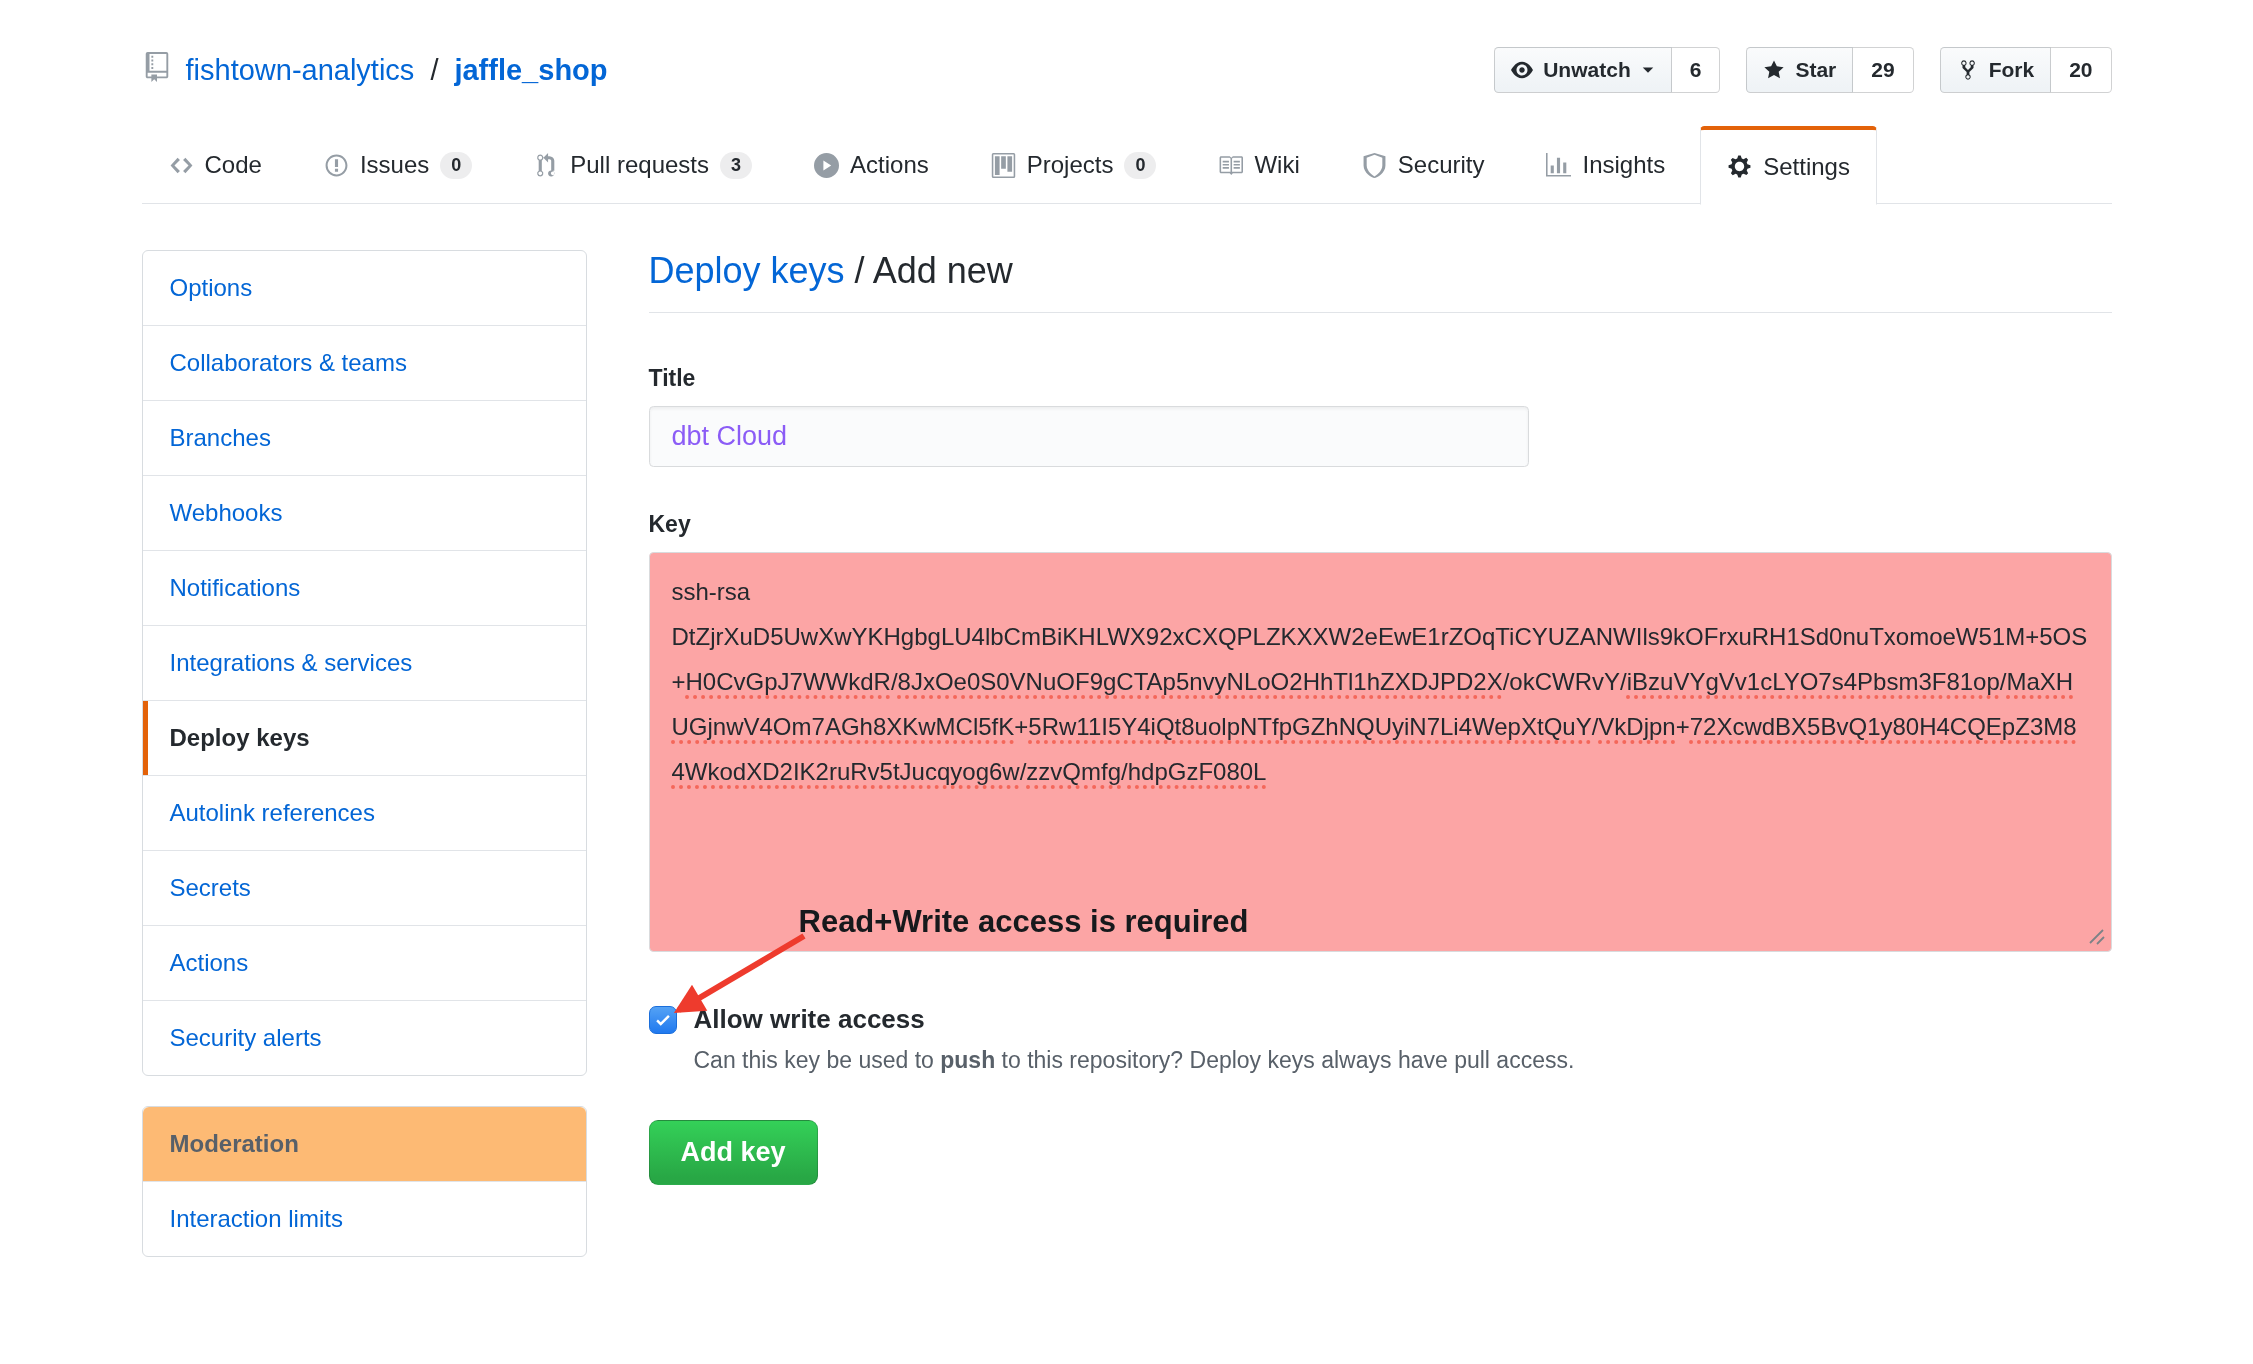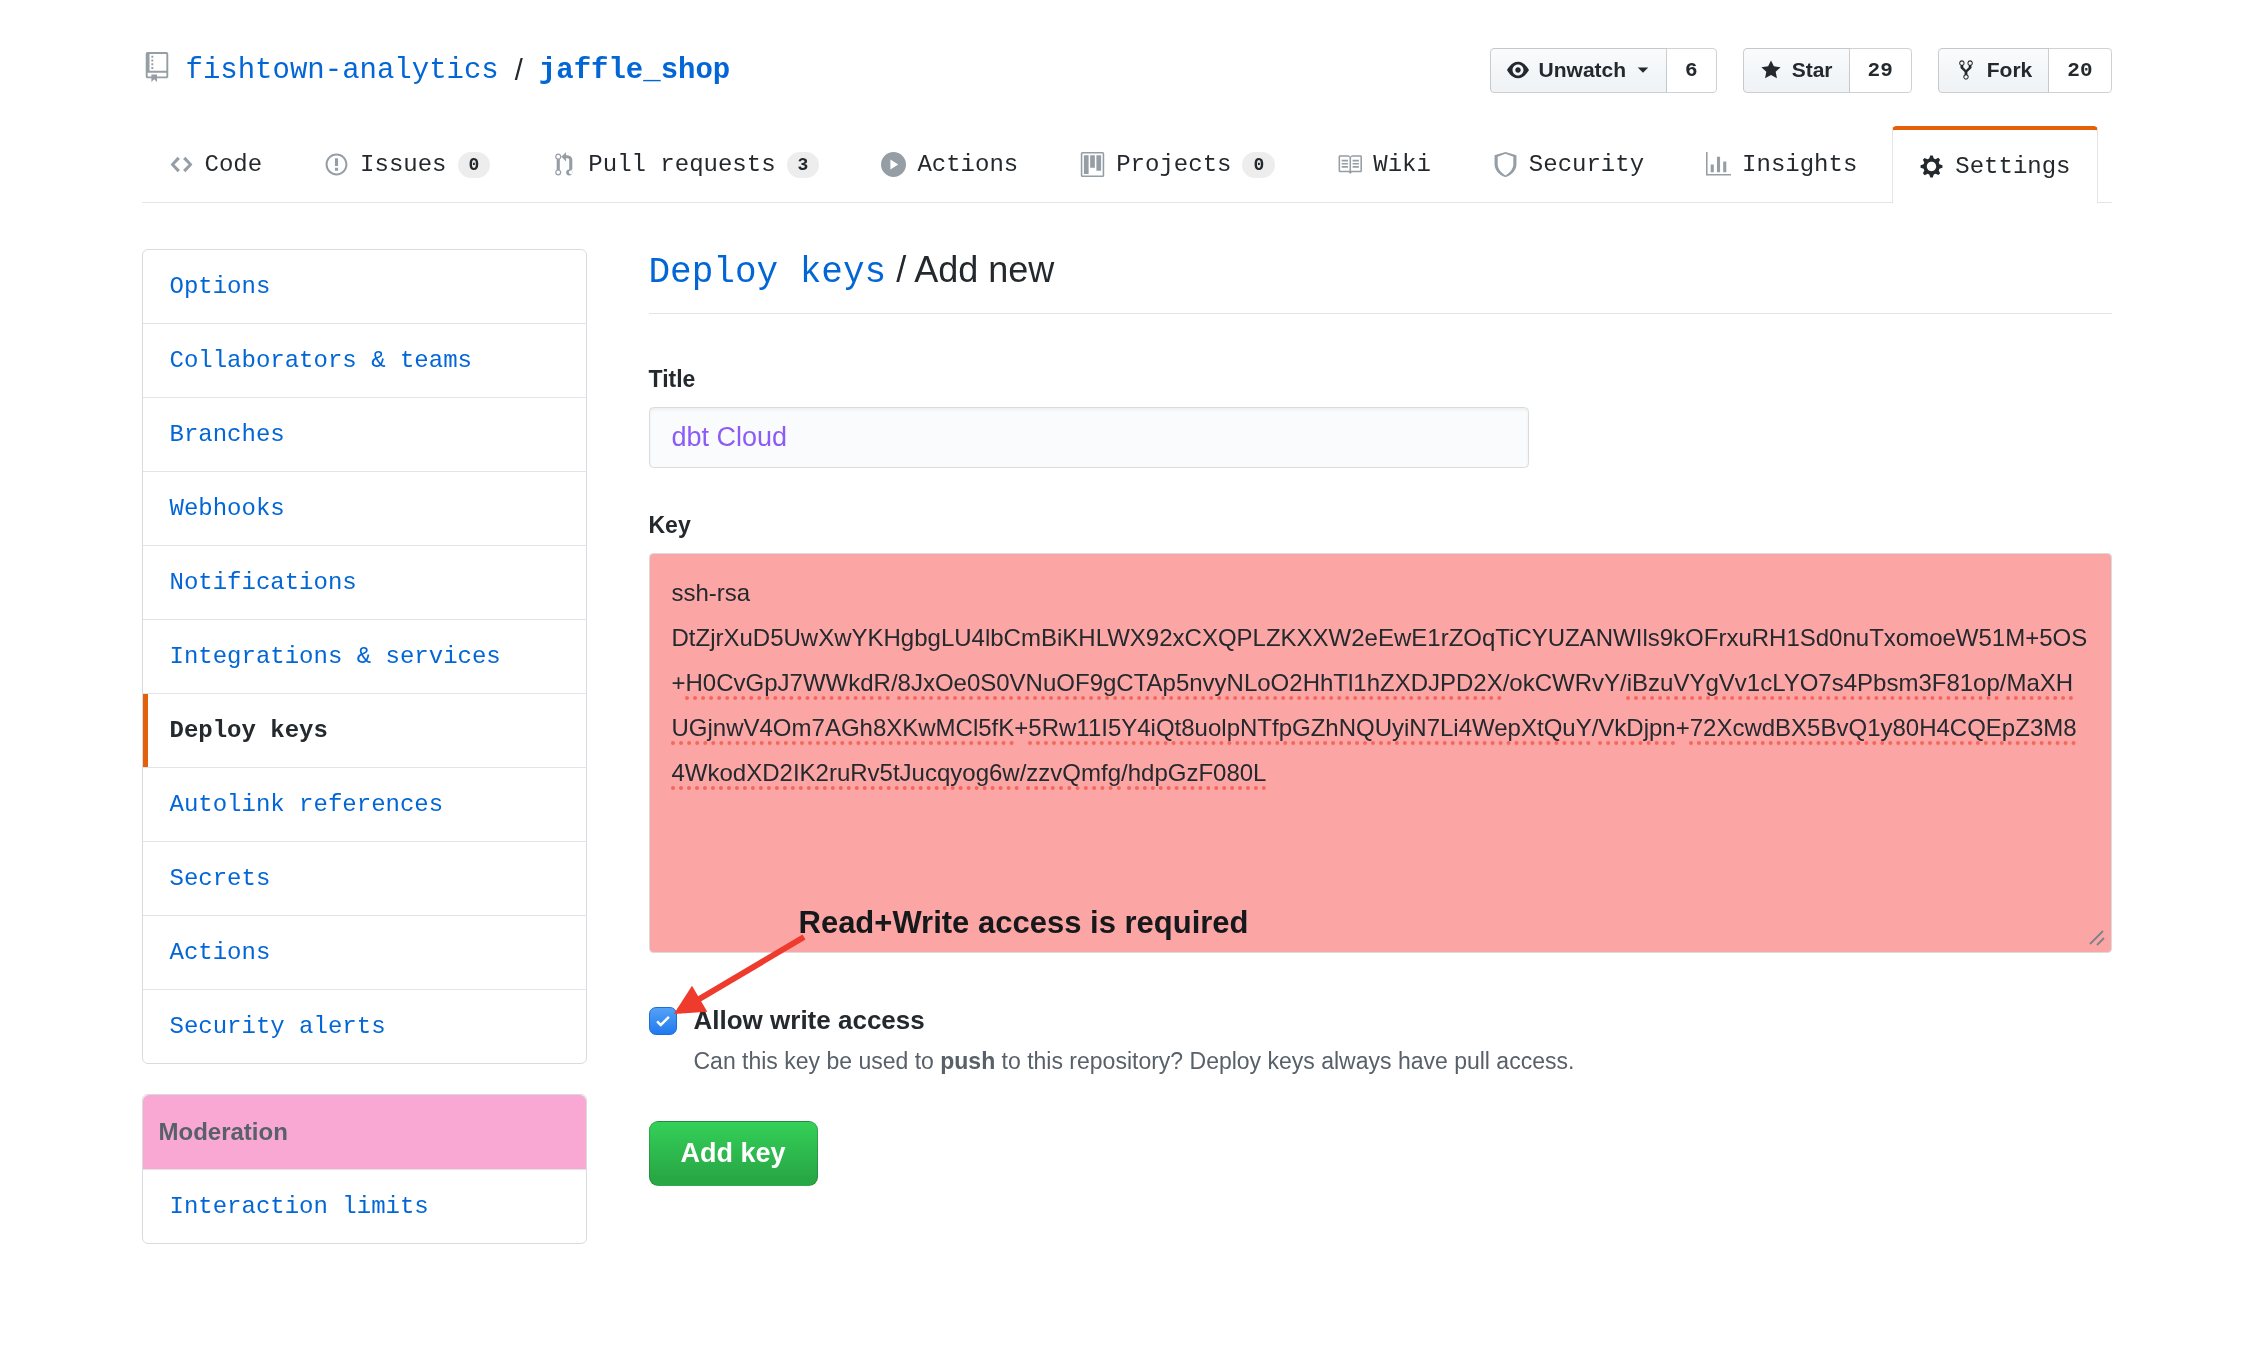--- a/index.html
+++ b/index.html
@@ -3,21 +3,21 @@
 <meta charset="utf-8">
 <style>
   * { box-sizing: border-box; }
   html,body { margin:0; padding:0; background:#fff; }
   body {
     width:2253px; min-height:1364px;
     font-family:"Liberation Sans","DejaVu Sans",sans-serif;
     color:#24292e;
     -webkit-font-smoothing:antialiased;
   }
-  a { text-decoration:none; cursor:pointer;font-family:Liberation Mono, monospace; }
+  a { text-decoration:none; cursor:pointer; }
   .page { width:1970px; margin:0 auto; }
 
   
   .repo-header { display:flex; align-items:center; padding-top:34px; height:106px; }
   .repo-title { display:flex; align-items:center; gap:14px; font-size:29px; }
   .repo-title .icon { width:30px; height:30px; fill:#959da5; }
   .repo-title a { color:#0366d6; }
   .repo-title .sep { color:#24292e; margin:0 2px; }
   .repo-title .bold { font-weight:600; }
   .repo-actions { margin-left:auto; display:flex; gap:26px; }
@@ -65,22 +65,22 @@
   .menu-item {
     display:block; padding:23px 27px; font-size:24px; color:#0366d6;
     border-top:1.5px solid #e1e4e8;
   }
   .menu-item:first-child { border-top:none; border-radius:6px 6px 0 0; }
   .menu-item:last-child { border-radius:0 0 6px 6px; }
   .menu-item.active {
     color:#24292e; font-weight:700; box-shadow:inset 5px 0 0 #e36209;
   }
   .menu-header {
-    padding:23px 16px; font-size:24px; font-weight:700; color:#586069;
-    background:#f9a8d4; border-radius:6px 6px 0 0; border-bottom:1.5px solid #e1e4e8;
+    padding:23px 27px; font-size:24px; font-weight:700; color:#586069;
+    background:#fdba74; border-radius:6px 6px 0 0; border-bottom:1.5px solid #e1e4e8;
   }
   .menu .plain-items .menu-item:first-child { border-top:none; border-radius:0; }
 
   .main { flex:1; min-width:0; }
   .breadcrumb { margin:0; font-size:36px; font-weight:400; padding-bottom:20px; border-bottom:1.5px solid #e1e4e8; }
   .breadcrumb a { color:#0366d6; }
   .breadcrumb .current { color:#24292e; }
 
   .form { margin-top:50px; }
   .field-label { font-size:23px; font-weight:700; color:#24292e; margin-bottom:13px; line-height:30px; }

